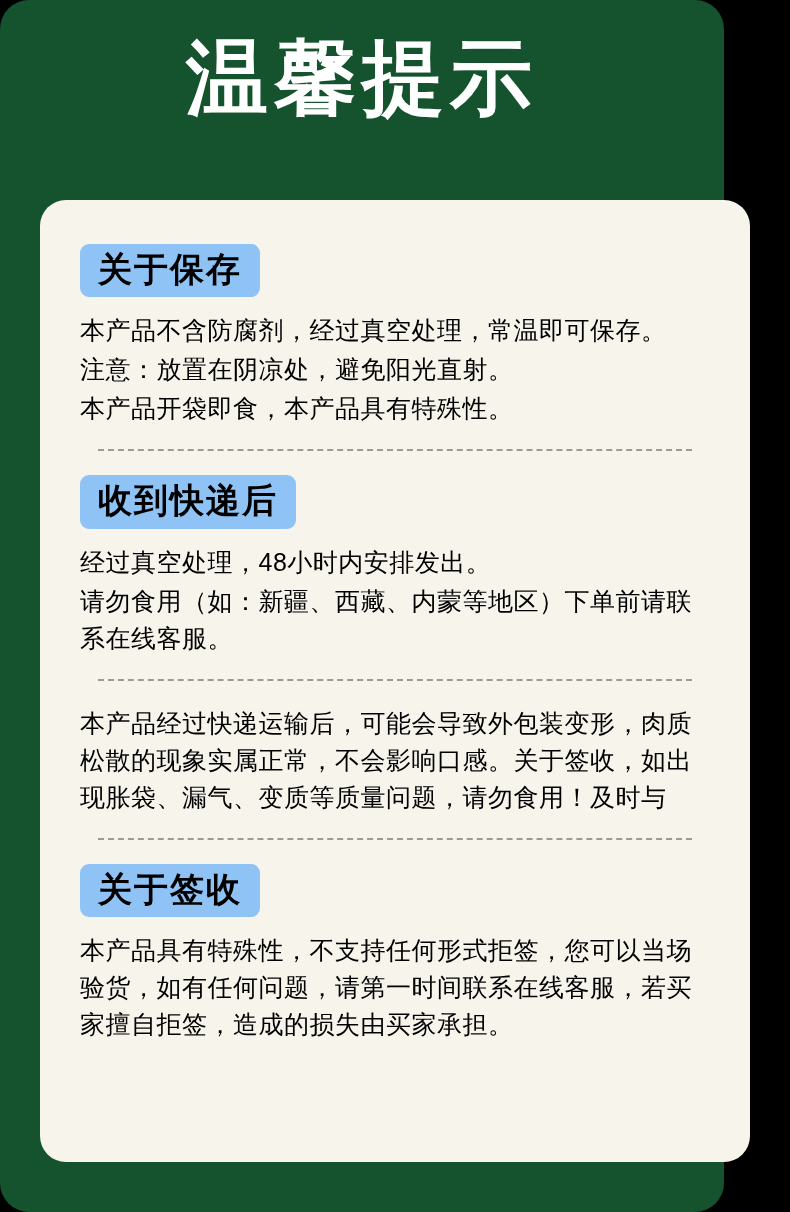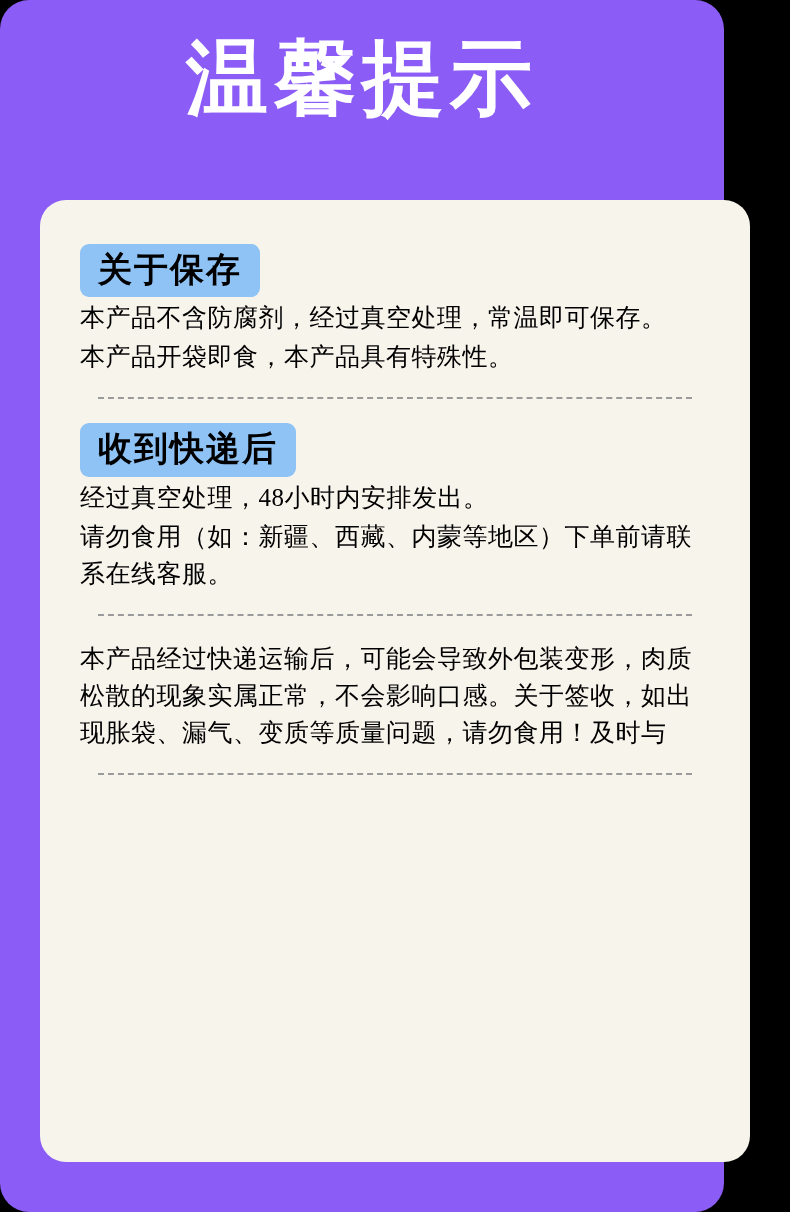--- a/index.html
+++ b/index.html
@@ -10,21 +10,21 @@
     width: 790px;
     height: 1212px;
     background: #000000;
     font-family: "Liberation Sans", sans-serif;
     overflow: hidden;
   }
   .page {
     position: relative;
     width: 724px;
     height: 1212px;
-    background: #8b5cf6;
+    background: #14532d;
     box-sizing: border-box;
     border-radius: 29px;
   }
   .page-title {
     color: #ffffff;
     font-family: "Liberation Serif", serif;
     font-size: 82px;
     font-weight: 700;
     letter-spacing: 6px;
     text-align: center;
@@ -52,23 +52,23 @@
     color: #000000;
     font-family: Liberation Serif, serif;
     font-weight: 700;
     font-size: 34px;
     letter-spacing: 2px;
     padding: 7px 18px 9px 18px;
     border-radius: 9px;
     line-height: 1.1;
   }
   .body-text {
-    margin: 2px 0 0 0;
+    margin: 15px 0 0 0;
     color: #000000;
-    font-family: Liberation Serif, serif;
+    font-family: Liberation Sans, sans-serif;
     font-size: 25px;
     line-height: 1.48;
     letter-spacing: 0.5px;
   }
   .body-text p {
     margin: 0 0 2px 0;
   }
   .divider {
     margin: 22px 18px 24px 18px;
     border: 0;
@@ -82,20 +82,21 @@
 <div class="page">
 
   <div class="page-title">温馨提示</div>
 
   <div class="card">
 
     <div class="section">
       <div class="badge">关于保存</div>
       <div class="body-text">
         <p>本产品不含防腐剂，经过真空处理，常温即可保存。</p>
+        <p>注意：放置在阴凉处，避免阳光直射。</p>
         <p>本产品开袋即食，本产品具有特殊性。</p>
       </div>
     </div>
 
     <hr class="divider">
 
     <div class="section">
       <div class="badge">收到快递后</div>
       <div class="body-text">
         <p>经过真空处理，48小时内安排发出。</p>
@@ -106,15 +107,21 @@
     <hr class="divider">
 
     <div class="section">
       <div class="body-text">
         <p>本产品经过快递运输后，可能会导致外包装变形，肉质松散的现象实属正常，不会影响口感。关于签收，如出现胀袋、漏气、变质等质量问题，请勿食用！及时与</p>
       </div>
     </div>
 
     <hr class="divider">
 
+    <div class="section">
+      <div class="badge">关于签收</div>
+      <div class="body-text">
+        <p>本产品具有特殊性，不支持任何形式拒签，您可以当场验货，如有任何问题，请第一时间联系在线客服，若买家擅自拒签，造成的损失由买家承担。</p>
+      </div>
+    </div>
 
   </div>
 </div>
 
 </body></html>

